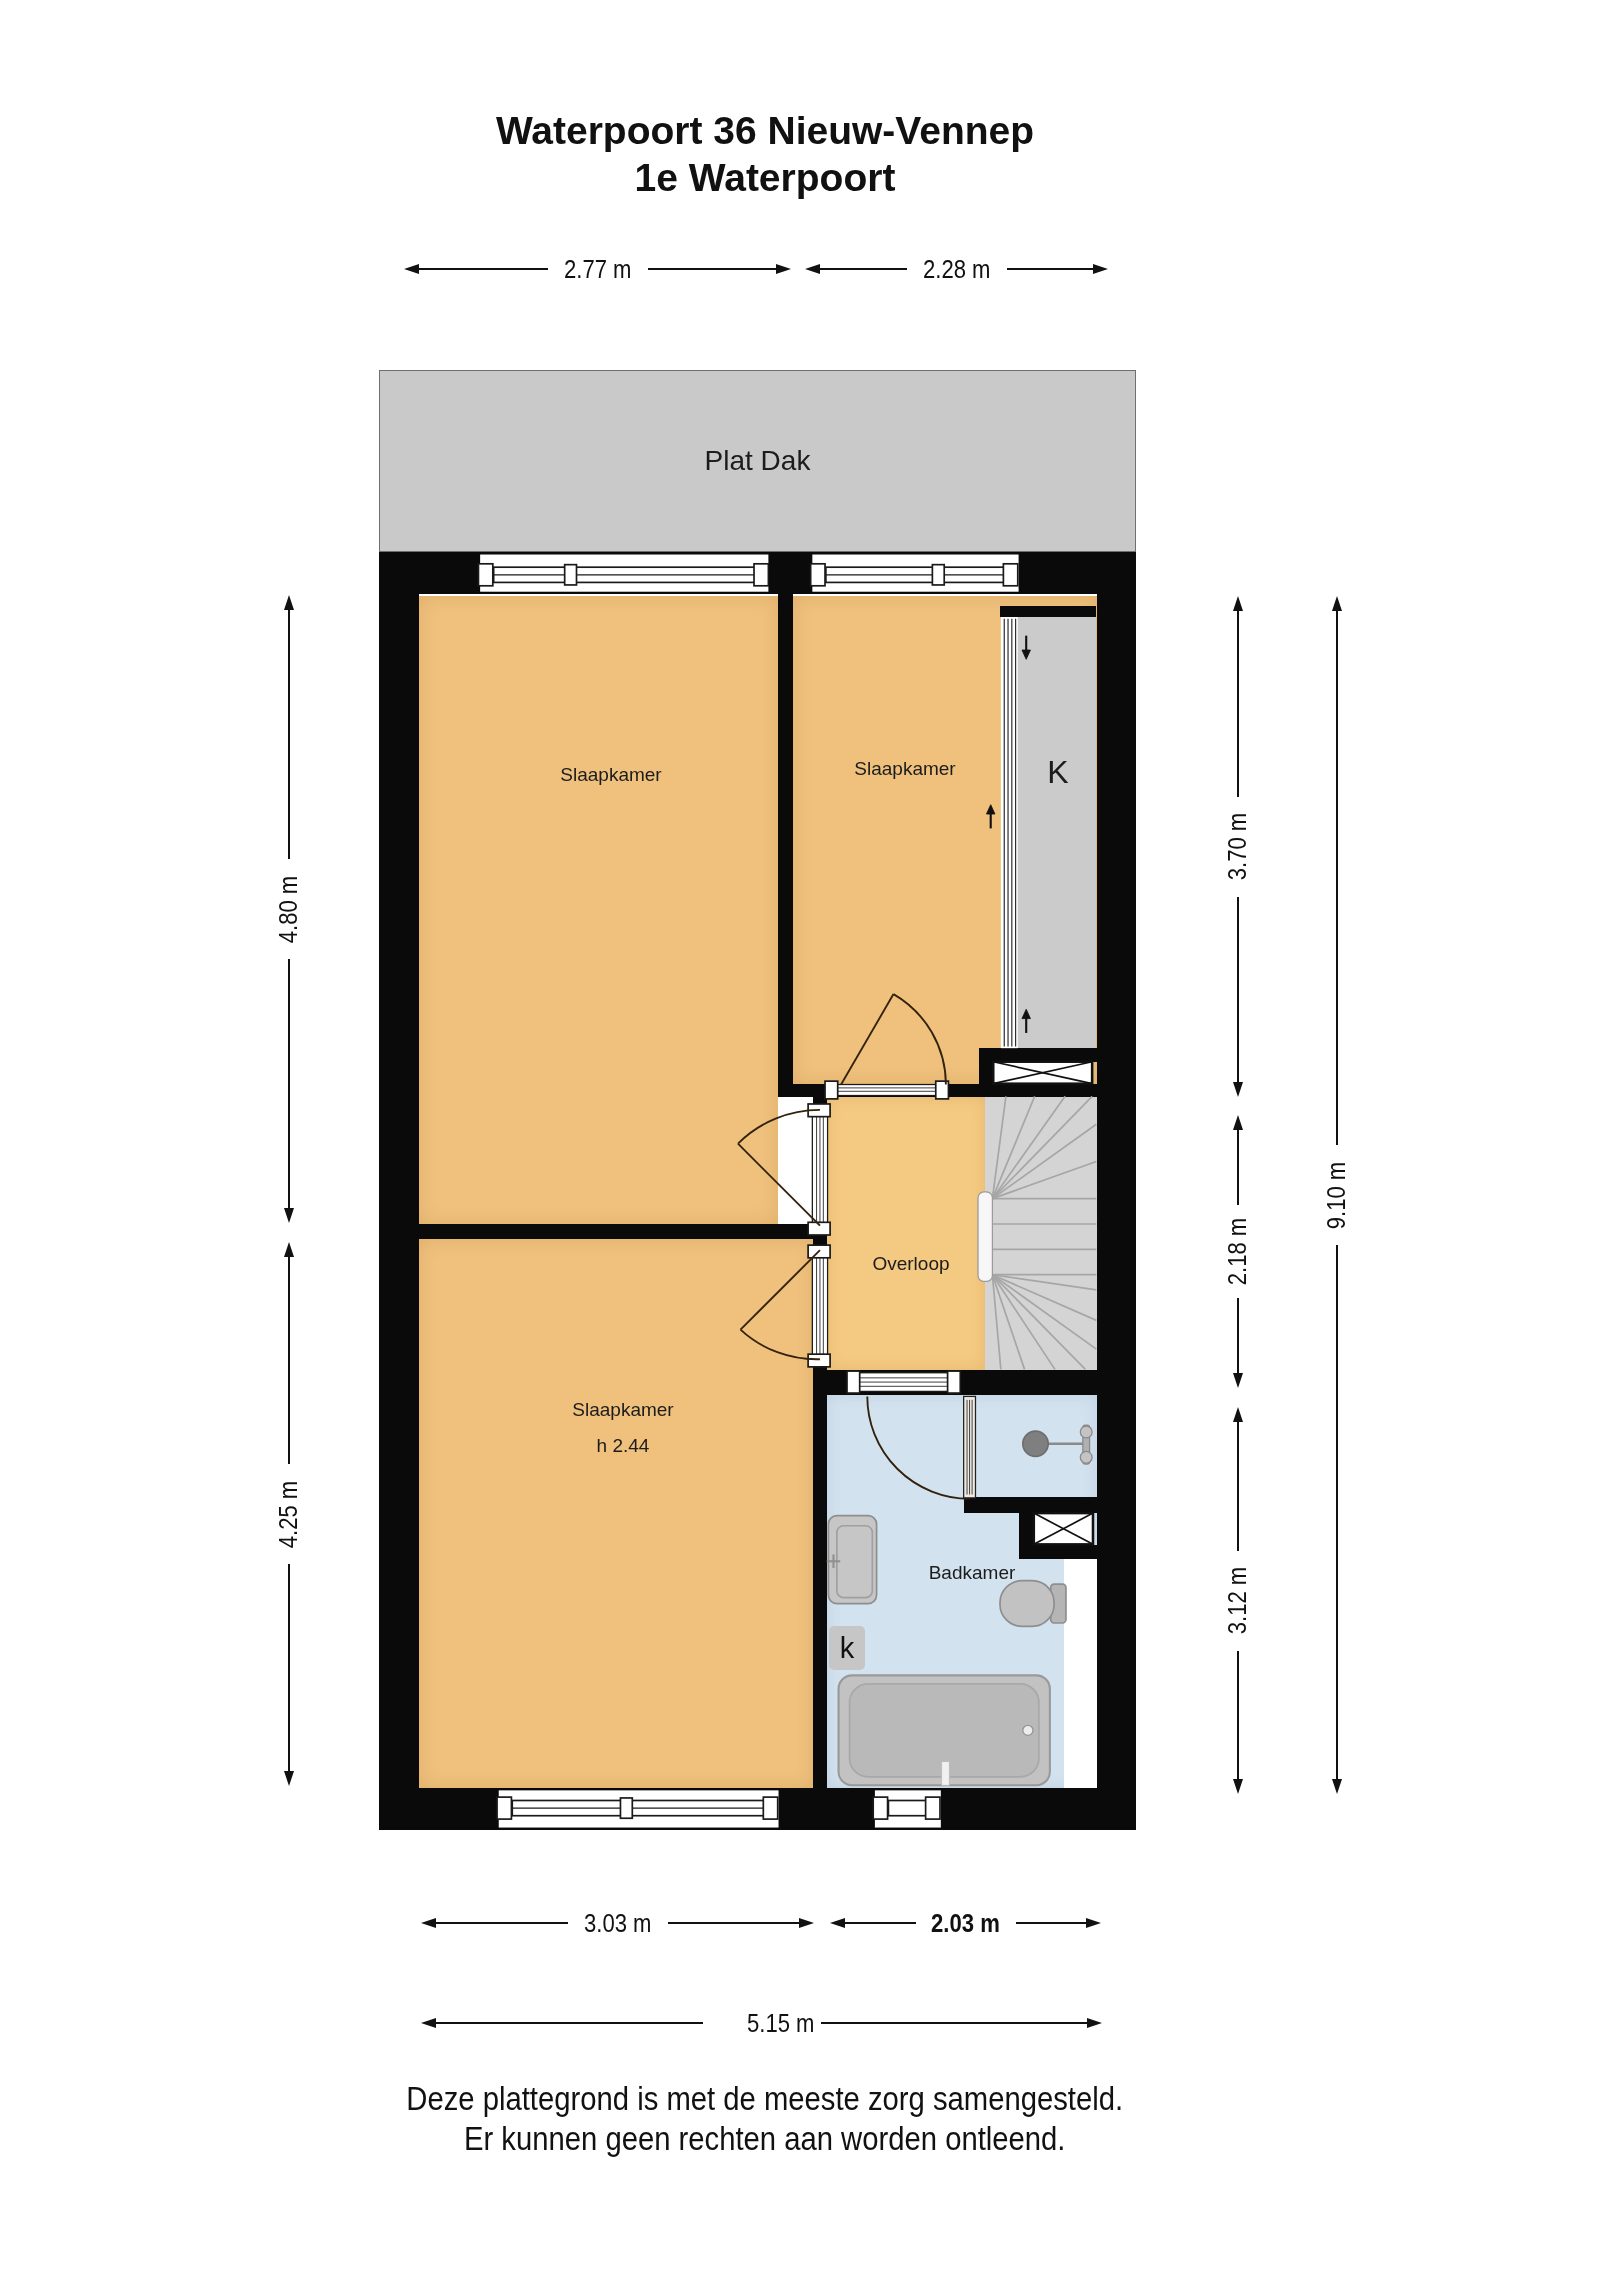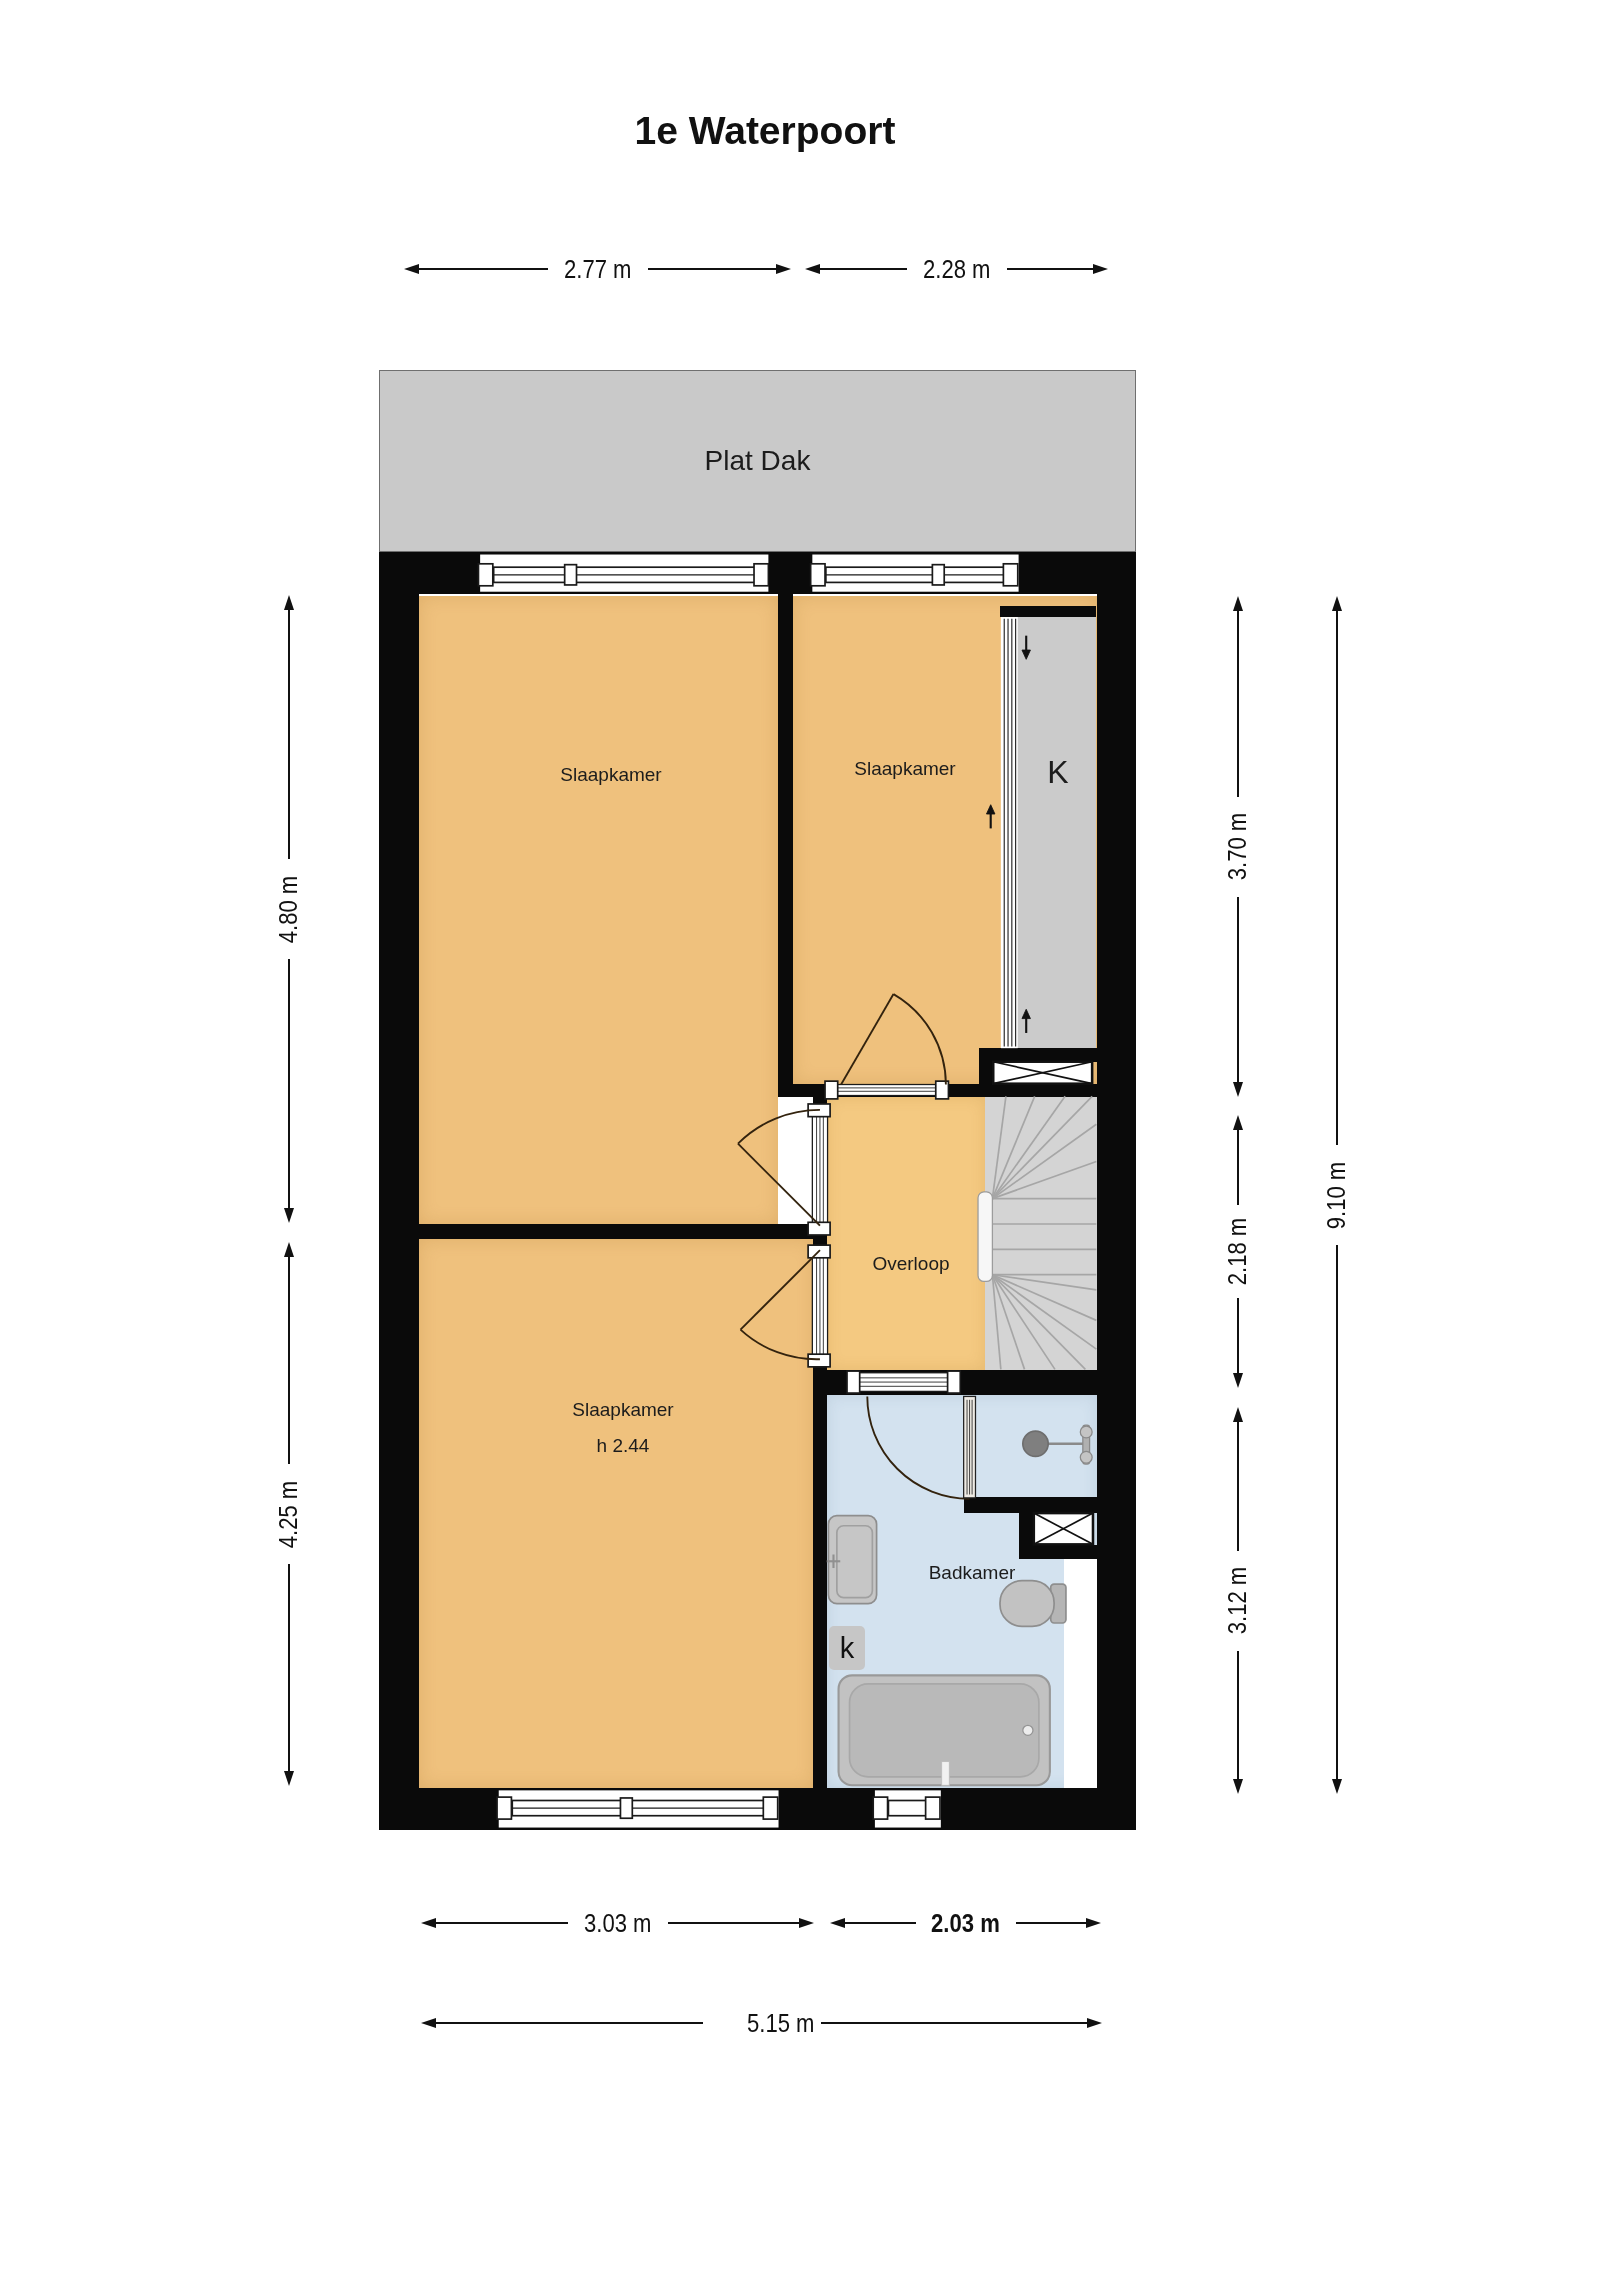--- a/index.html
+++ b/index.html
@@ -46,20 +46,21 @@
   .dtxt{font-size:26px;white-space:nowrap;transform:scaleX(.85);color:#111;}
   .dimv .dtxt{transform:rotate(-90deg) scaleX(.85);}
   svg{pointer-events:none;}
 </style>
 </head>
 <body>
 
 <div class="page">
 
   <div class="abs title">
+    <div>Waterpoort 36 Nieuw-Vennep</div>
     <div>1e Waterpoort</div>
   </div>
 
   <div class="abs platdak">
     <span>Plat Dak</span>
   </div>
 
   <div class="abs fill orange" style="left:419px;top:596px;width:359px;height:628px;"></div>
   <div class="abs fill orange" style="left:793px;top:596px;width:304px;height:488px;"></div>
   <div class="abs fill closetg" style="left:1016px;top:617px;width:80px;height:431px;"></div>
@@ -368,15 +369,19 @@
   <div class="abs dimh wide" style="left:421px;top:2008px;width:681px;">
     <i class="ah ah-l"></i>
       <div class="dl"></div>
     <div class="dlab">
         <span class="dtxt">5.15 m</span>
       </div>
     <div class="dl"></div>
       <i class="ah ah-r"></i>
   </div>
 
+  <div class="abs footer">
+    <div><span class="condensed">Deze plattegrond is met de meeste zorg samengesteld.</span></div>
+    <div><span class="condensed">Er kunnen geen rechten aan worden ontleend.</span></div>
+  </div>
 
 </div>
 
 
 </body></html>

